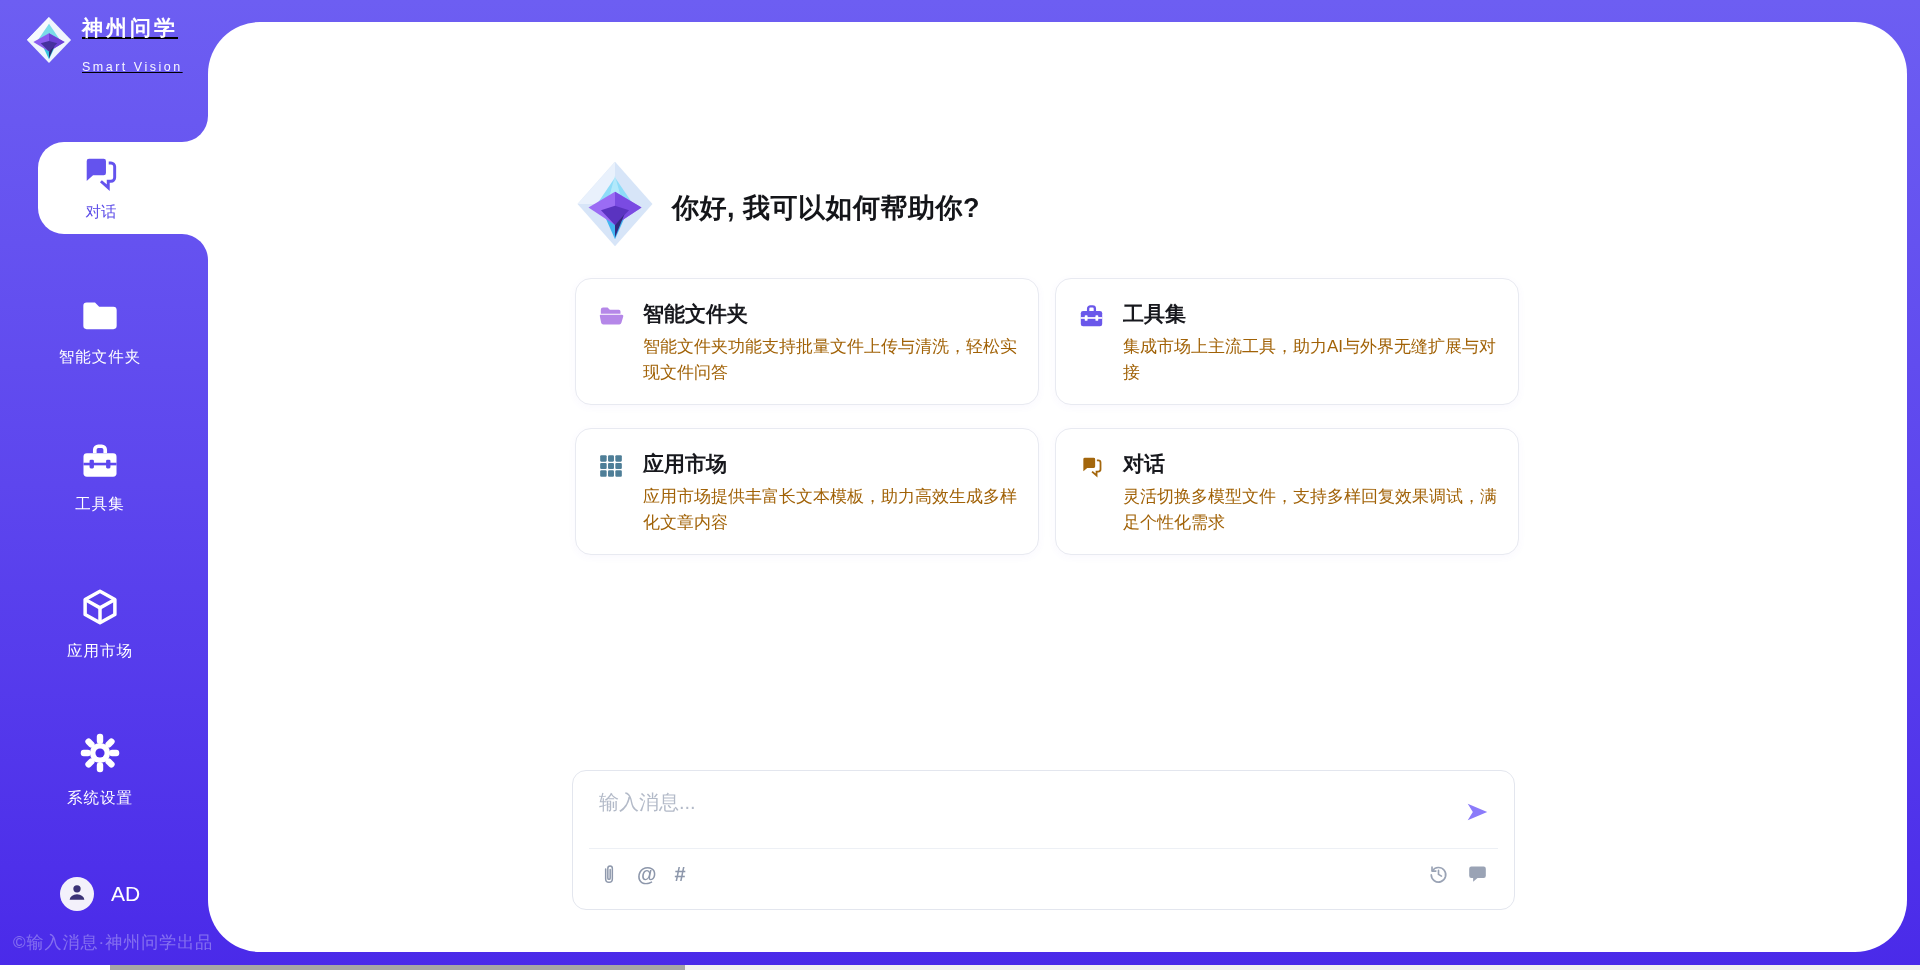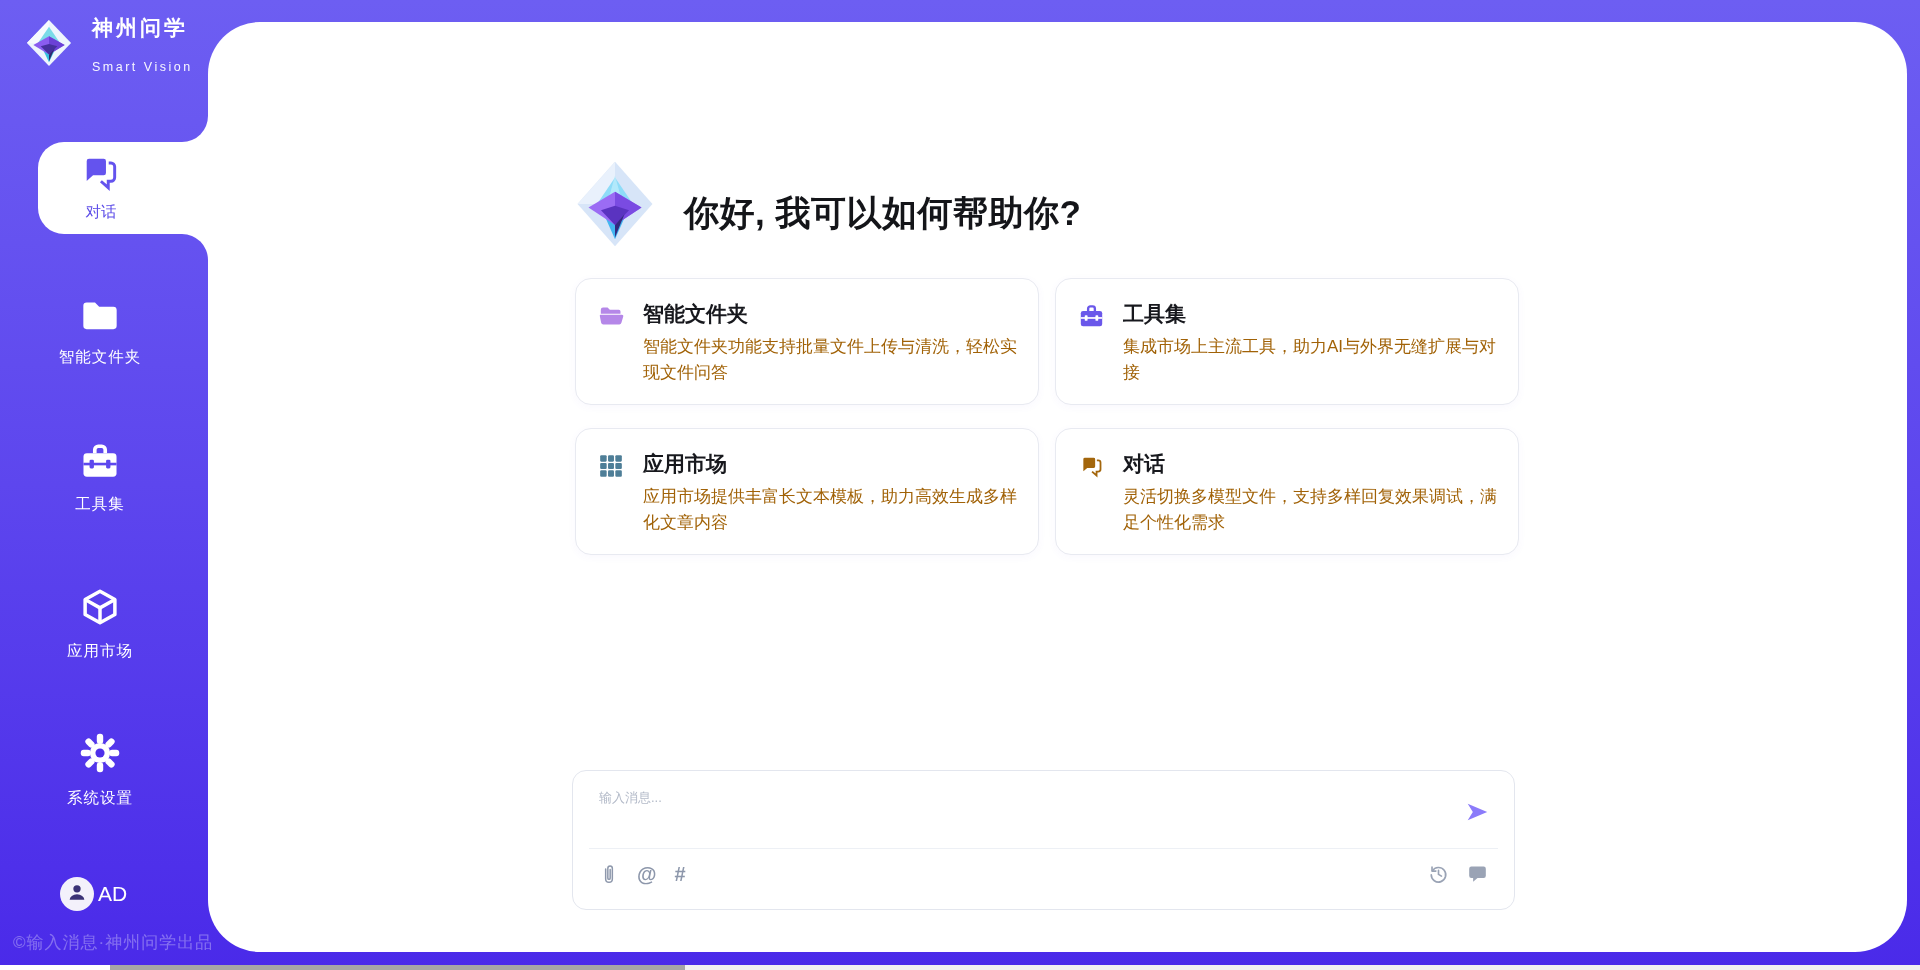--- a/index.html
+++ b/index.html
@@ -7,59 +7,59 @@
     --accent:#5b4be8;
   }
   html,body{margin:0;padding:0;}
   body{font-family:"Liberation Sans","DejaVu Sans",sans-serif;}
   .page{position:relative;width:1920px;height:970px;background:var(--grad);overflow:hidden;}
 
   
   .panel{position:absolute;left:208px;top:22px;width:1699px;height:930px;background:#fff;border-radius:52px;}
 
   
-  .brand{position:absolute;left:26px;top:16px;display:flex;align-items:center;gap:20px;}
+  .brand{position:absolute;left:26px;top:16px;display:flex;gap:10px;text-decoration:underline;}
   .brand-text .name{color:#fff;font-size:21px;font-weight:bold;letter-spacing:3px;line-height:24px;}
   .brand-text .sub{color:rgba(255,255,255,.95);font-size:12.5px;letter-spacing:2.5px;margin-top:20px;}
 
   .tab-active{position:absolute;left:38px;top:142px;width:170px;height:92px;background:#fff;border-radius:26px 0 0 26px;cursor:pointer;}
   .tab-active .t-icon{position:absolute;left:40px;top:9px;}
   .tab-active .t-label{position:absolute;left:0;top:60px;width:126px;text-align:center;color:var(--accent);font-size:15.5px;}
   .fillet{position:absolute;left:182px;width:26px;height:26px;background:#fff;}
   .fillet::after{content:"";position:absolute;inset:0;background-image:var(--grad);background-size:1920px 970px;}
   .fillet.top{top:116px;}
   .fillet.top::after{border-bottom-right-radius:26px;background-position:-182px -116px;}
   .fillet.bot{top:234px;}
   .fillet.bot::after{border-top-right-radius:26px;background-position:-182px -234px;}
 
   .nav-item{position:absolute;left:0;width:200px;display:flex;flex-direction:column;align-items:center;gap:9px;color:#fff;cursor:pointer;}
   .nav-item .nav-label{font-size:15.5px;letter-spacing:1px;}
 
-  .user-chip{position:absolute;left:60px;top:877px;display:flex;align-items:center;gap:4px;cursor:pointer;}
+  .user-chip{position:absolute;left:60px;top:877px;display:flex;align-items:center;gap:17px;cursor:pointer;}
   .avatar{width:34px;height:34px;border-radius:50%;background:#f3f1fb;display:flex;align-items:center;justify-content:center;}
   .user-chip .initials{color:#fff;font-size:21px;}
   .side-footer{position:absolute;left:13px;top:931px;color:rgba(255,255,255,.32);font-size:17px;letter-spacing:1px;}
 
   
   .greet-logo{position:absolute;left:576px;top:160px;}
-  .greet-title{position:absolute;left:672px;top:190px;font-size:35px;font-weight:bold;color:#141519;letter-spacing:.5px;margin-left:12px;}
+  .greet-title{position:absolute;left:672px;top:190px;font-size:27px;font-weight:bold;color:#141519;letter-spacing:.5px;}
 
   
   .card{position:absolute;width:462px;height:125px;background:#fff;border:1px solid #e8eaf1;border-radius:16px;box-shadow:0 2px 8px rgba(90,80,230,.04);cursor:pointer;}
   .card-icon{position:absolute;left:22px;top:24px;width:27px;height:27px;}
   .card-title{position:absolute;left:67px;top:21px;font-size:21px;font-weight:bold;color:#17181d;}
   .card-desc{position:absolute;left:67px;top:55px;width:380px;font-size:17px;line-height:26px;color:#a16207;}
 
   
   .model-pill{position:absolute;left:572px;top:714px;height:46px;width:206px;background:#f4f5f9;border-radius:24px;display:flex;align-items:center;gap:13px;padding-left:23px;box-sizing:border-box;cursor:pointer;}
   .model-name{font-size:19px;color:#23262f;}
 
   
   .composer{position:absolute;left:572px;top:770px;width:943px;height:140px;background:#fff;border:1px solid #e3e6ee;border-radius:14px;box-sizing:border-box;}
-  .composer textarea{position:absolute;left:24px;top:16px;width:840px;height:52px;border:none;outline:none;resize:none;font-family:inherit;font-size:13px;color:#333;background:transparent;}
+  .composer textarea{position:absolute;left:24px;top:16px;width:840px;height:52px;border:none;outline:none;resize:none;font-family:inherit;font-size:20px;color:#333;background:transparent;}
   .composer textarea::placeholder{color:#b3bac8;}
   .send-btn{position:absolute;right:24px;top:28px;background:none;border:none;padding:0;cursor:pointer;line-height:0;}
   .composer .divider{position:absolute;left:16px;right:16px;top:77px;height:1px;background:#edf0f5;}
   .tool-row{position:absolute;left:24px;top:90px;display:flex;align-items:center;gap:14px;color:#8d97ab;}
   .tool-row-r{position:absolute;right:24px;top:90px;display:flex;align-items:center;gap:14px;color:#9aa3b5;}
   .tool-btn{background:none;border:none;padding:2px;cursor:pointer;color:inherit;line-height:0;font-size:19px;}
   .glyph{font-size:20px;font-weight:bold;line-height:20px;color:#8d97ab;font-family:"Liberation Sans",sans-serif;}
 
   
   .hscroll{position:absolute;left:0;top:965px;width:1920px;height:5px;background:#f1f1f1;}

